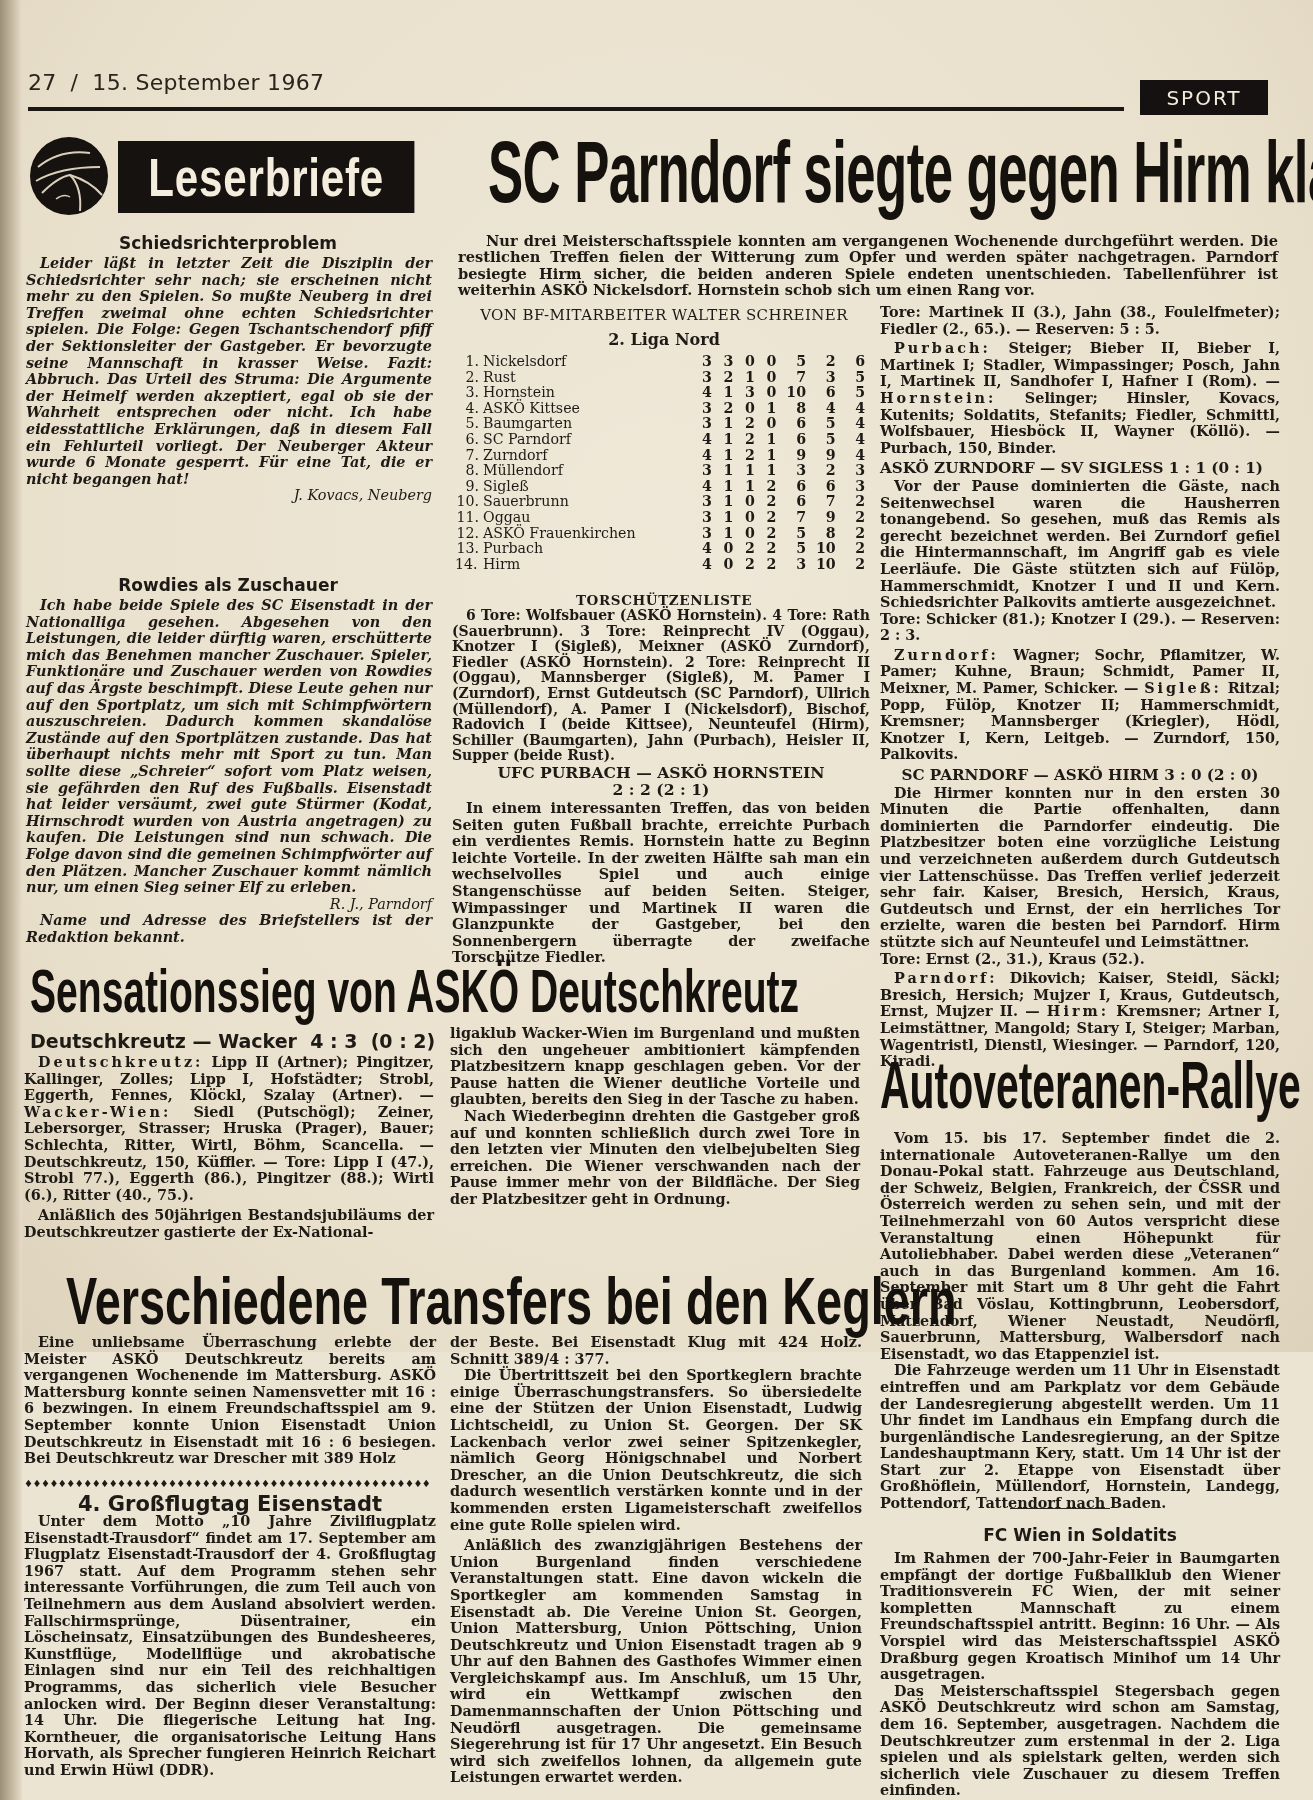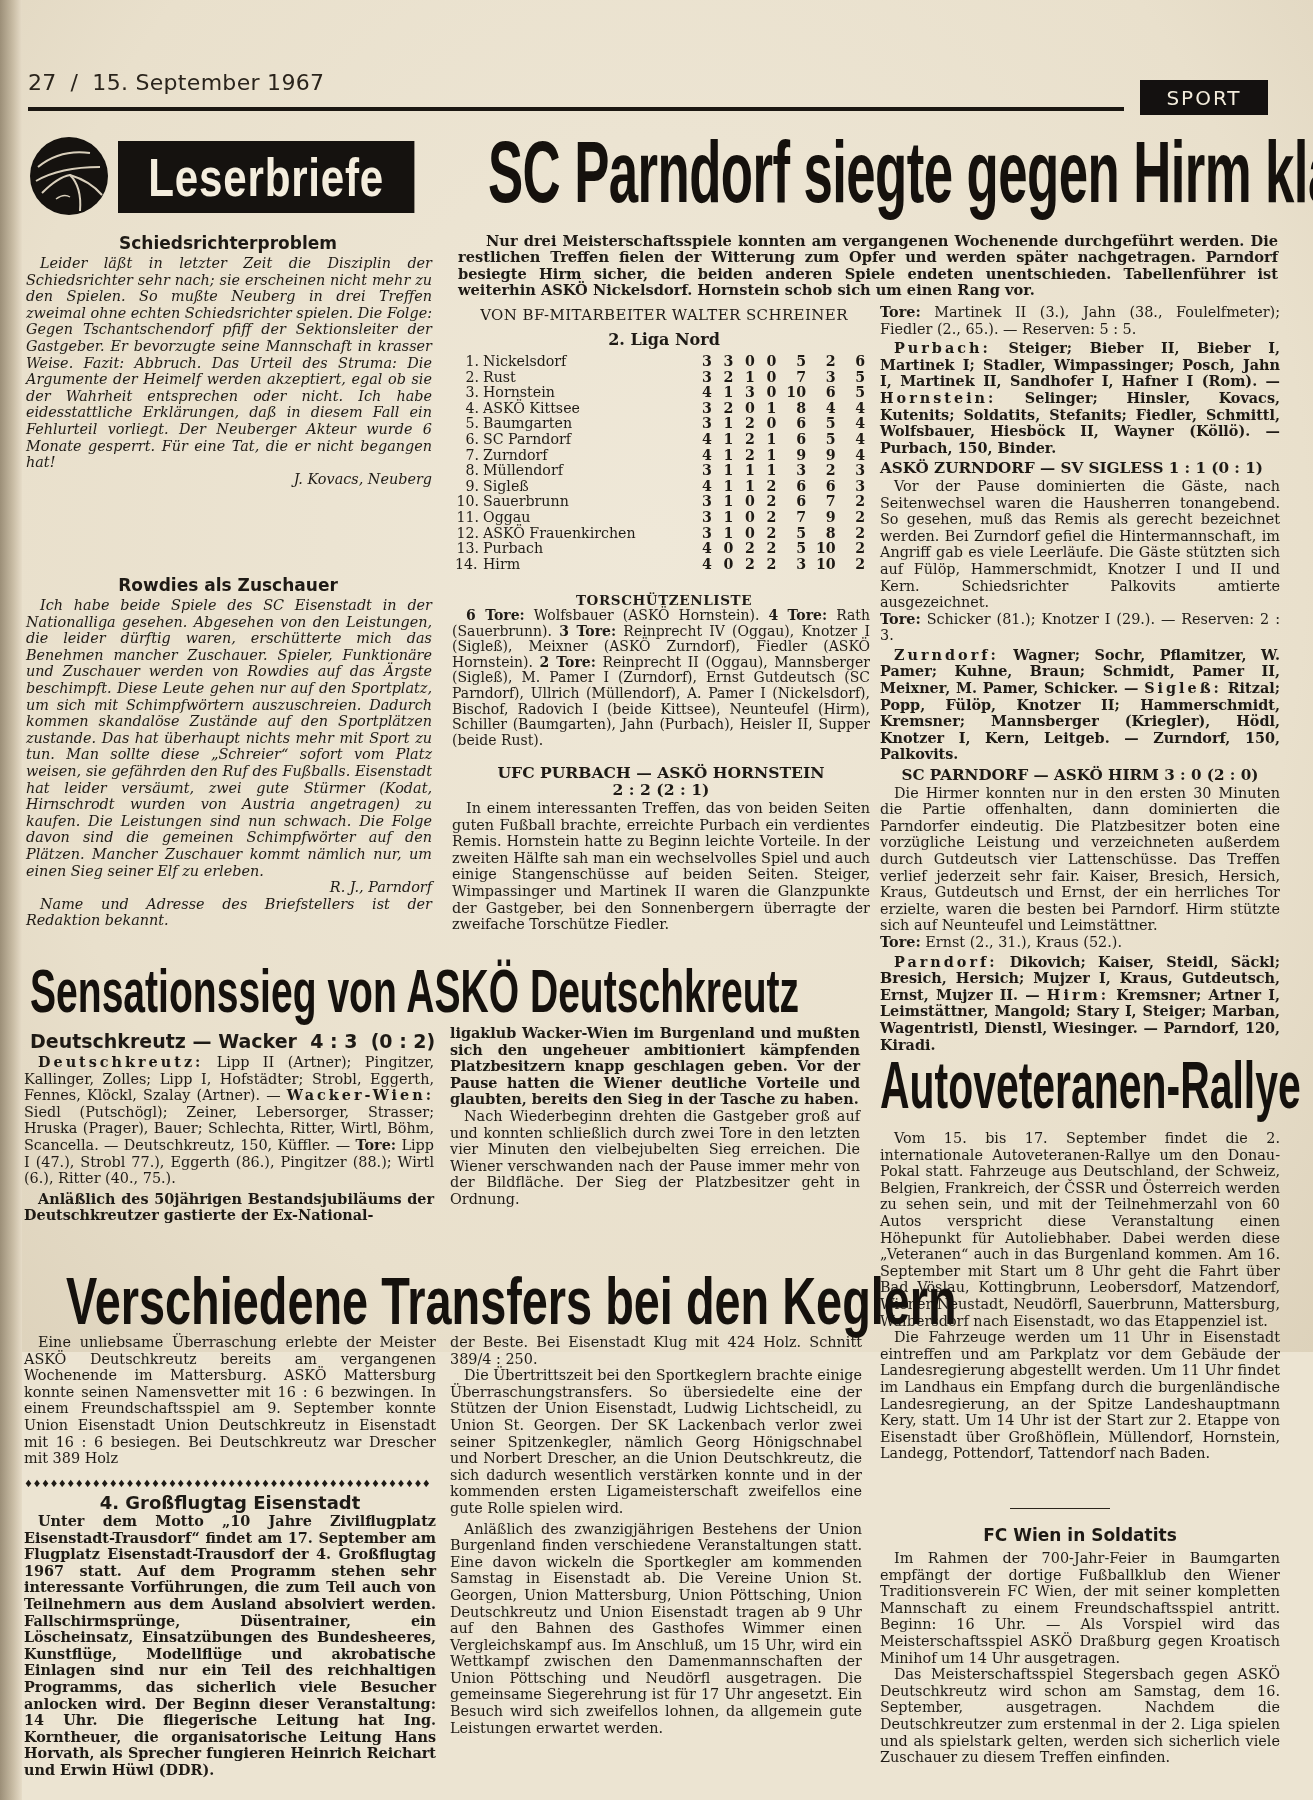--- a/index.html
+++ b/index.html
@@ -31,21 +31,21 @@
     display: flex; align-items: center; justify-content: center; transform: scaleX(0.78); transform-origin: left center; width: 380px; }
 
   .headline { font-family: "Liberation Sans", sans-serif; font-weight: bold; color: #15110d; white-space: nowrap; transform-origin: left top; line-height: 1; }
   .h-main { left: 488px; top: 128px; font-size: 88px; transform: scaleX(0.60); letter-spacing: -1px; }
   .h-sens { left: 30px; top: 960px; font-size: 62px; transform: scaleX(0.63); }
   .h-auto { left: 880px; top: 1052px; font-size: 66px; transform: scaleX(0.62); }
   .h-transfer { left: 66px; top: 1268px; font-size: 66px; transform: scaleX(0.71); }
 
   .subhead { font-family: "DejaVu Sans", sans-serif; font-weight: bold; text-align: center; font-size: 17px; }
   .col { font-size: 14.4px; line-height: 16.6px; text-align: justify; }
-  .col p { margin: 0; text-indent: 14px; }
+  .col p { margin: 0; text-indent: 14px; font-weight: bold; }
   .ital { font-style: italic; font-family: "DejaVu Serif", serif; }
   .bold { font-weight: bold; }
   .sig { display: flex; justify-content: space-between; }
 
   
   .lb1-title { left: 36px; top: 233px; width: 384px; }
   .lb1-body { left: 26px; top: 255px; width: 406px; }
   .lb2-title { left: 36px; top: 575px; width: 384px; }
   .lb2-body { left: 26px; top: 597px; width: 406px; }
 
@@ -77,21 +77,21 @@
 
   
   .auto-body { left: 880px; top: 1130px; width: 400px; }
   .divider { left: 1010px; top: 1508px; width: 100px; height: 1px; background: #2a241c; }
   .fc-title { left: 880px; top: 1525px; width: 400px; font-size: 17px; }
   .fc-body { left: 880px; top: 1550px; width: 400px; }
 
   
   .tr-body1 { left: 24px; top: 1334px; width: 412px; }
   .diamonds { left: 24px; top: 1479px; width: 412px; font-size: 10px; letter-spacing: -0.5px; overflow: hidden; white-space: nowrap; line-height: 10px; }
-  .gf-title { left: 24px; top: 1492px; width: 412px; font-size: 18px; }
+  .gf-title { left: 24px; top: 1492px; width: 412px; font-size: 21px; }
   .gf-body { left: 24px; top: 1513px; width: 412px; font-weight: bold; }
   .tr-body2 { left: 450px; top: 1334px; width: 412px; }
 </style>
 </head>
 <body>
 
 <div class="page">
   <div class="spine"></div>
 
   <div class="abs date">
@@ -340,17 +340,17 @@
   <div class="abs headline h-transfer">Verschiedene Transfers bei den Keglern</div>
   <div class="abs col tr-body1">
     <p>Eine unliebsame Überraschung erlebte der Meister ASKÖ Deutschkreutz bereits am vergangenen Wochenende im Mattersburg. ASKÖ Mattersburg konnte seinen Namensvetter mit 16 : 6 bezwingen. In einem Freundschaftsspiel am 9. September konnte Union Eisenstadt Union Deutschkreutz in Eisenstadt mit 16 : 6 besiegen. Bei Deutschkreutz war Drescher mit 389 Holz</p>
   </div>
   <div class="abs diamonds">♦♦♦♦♦♦♦♦♦♦♦♦♦♦♦♦♦♦♦♦♦♦♦♦♦♦♦♦♦♦♦♦♦♦♦♦♦♦♦♦♦♦♦♦♦♦♦♦</div>
   <div class="abs subhead gf-title">4. Großflugtag Eisenstadt</div>
   <div class="abs col gf-body">
     <p>Unter dem Motto „10 Jahre Zivilflugplatz Eisenstadt-Trausdorf“ findet am 17. September am Flugplatz Eisenstadt-Trausdorf der 4. Großflugtag 1967 statt. Auf dem Programm stehen sehr interessante Vorführungen, die zum Teil auch von Teilnehmern aus dem Ausland absolviert werden. Fallschirmsprünge, Düsentrainer, ein Löscheinsatz, Einsatzübungen des Bundesheeres, Kunstflüge, Modellflüge und akrobatische Einlagen sind nur ein Teil des reichhaltigen Programms, das sicherlich viele Besucher anlocken wird. Der Beginn dieser Veranstaltung: 14 Uhr. Die fliegerische Leitung hat Ing. Korntheuer, die organisatorische Leitung Hans Horvath, als Sprecher fungieren Heinrich Reichart und Erwin Hüwl (DDR).</p>
   </div>
   <div class="abs col tr-body2">
-    <p style="text-indent:0">der Beste. Bei Eisenstadt Klug mit 424 Holz. Schnitt 389/4 : 250.</p>
+    <p style="text-indent:0">der Beste. Bei Eisenstadt Klug mit 424 Holz. Schnitt 389/4 : 377.</p>
     <p>Die Übertrittszeit bei den Sportkeglern brachte einige Überraschungstransfers. So übersiedelte eine der Stützen der Union Eisenstadt, Ludwig Lichtscheidl, zu Union St. Georgen. Der SK Lackenbach verlor zwei seiner Spitzenkegler, nämlich Georg Hönigschnabel und Norbert Drescher, an die Union Deutschkreutz, die sich dadurch wesentlich verstärken konnte und in der kommenden ersten Ligameisterschaft zweifellos eine gute Rolle spielen wird.</p>
     <p style="margin-top:4px">Anläßlich des zwanzigjährigen Bestehens der Union Burgenland finden verschiedene Veranstaltungen statt. Eine davon wickeln die Sportkegler am kommenden Samstag in Eisenstadt ab. Die Vereine Union St. Georgen, Union Mattersburg, Union Pöttsching, Union Deutschkreutz und Union Eisenstadt tragen ab 9 Uhr auf den Bahnen des Gasthofes Wimmer einen Vergleichskampf aus. Im Anschluß, um 15 Uhr, wird ein Wettkampf zwischen den Damenmannschaften der Union Pöttsching und Neudörfl ausgetragen. Die gemeinsame Siegerehrung ist für 17 Uhr angesetzt. Ein Besuch wird sich zweifellos lohnen, da allgemein gute Leistungen erwartet werden.</p>
   </div>
 </div>
 
 </body></html>

